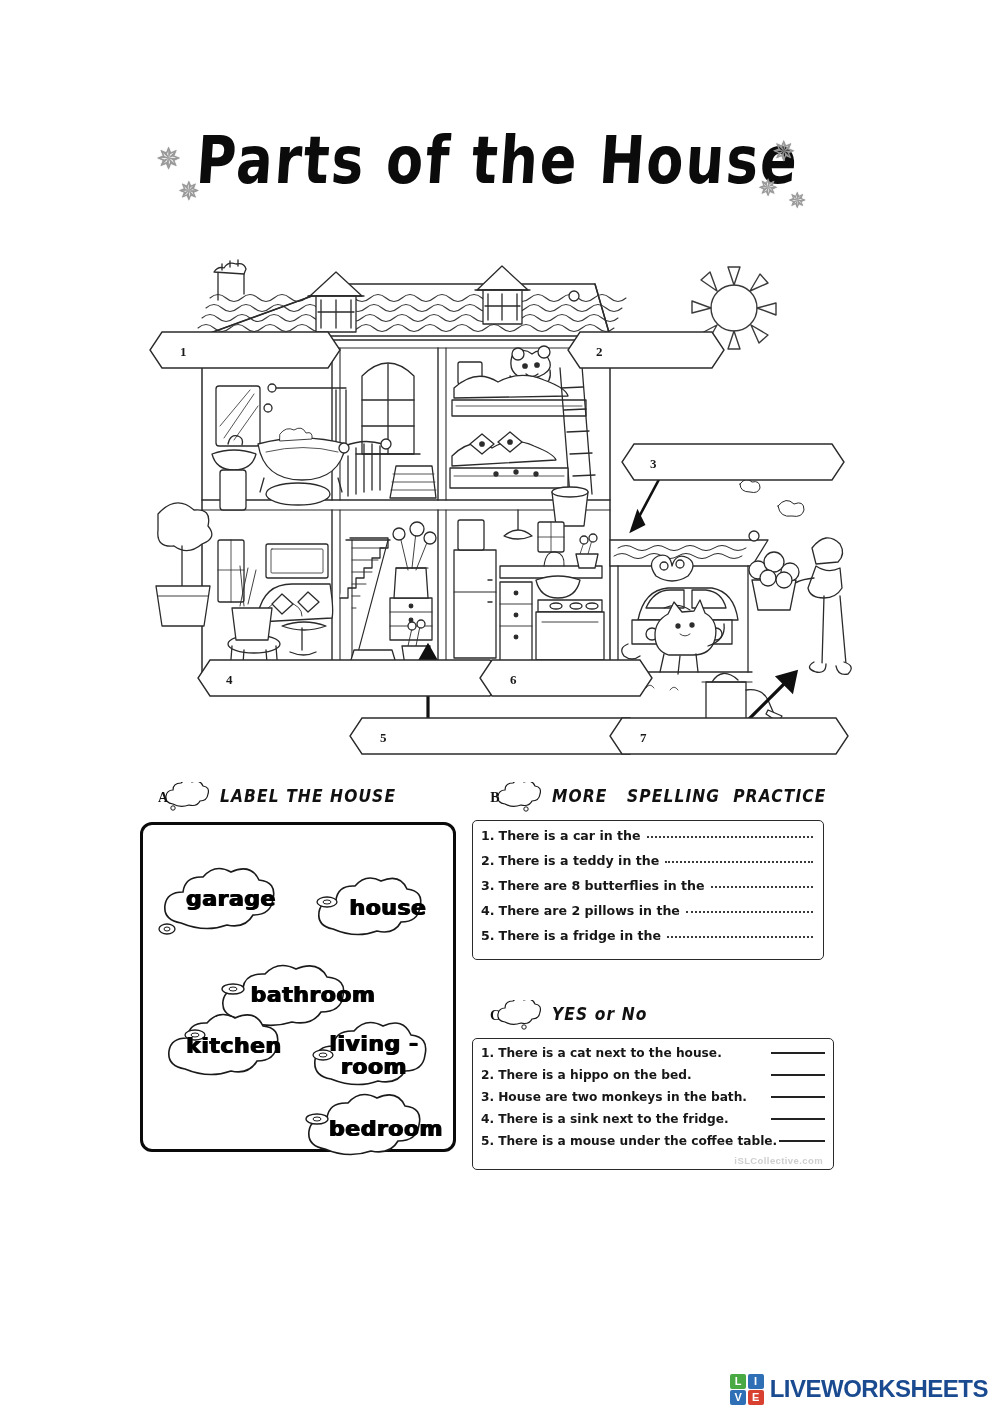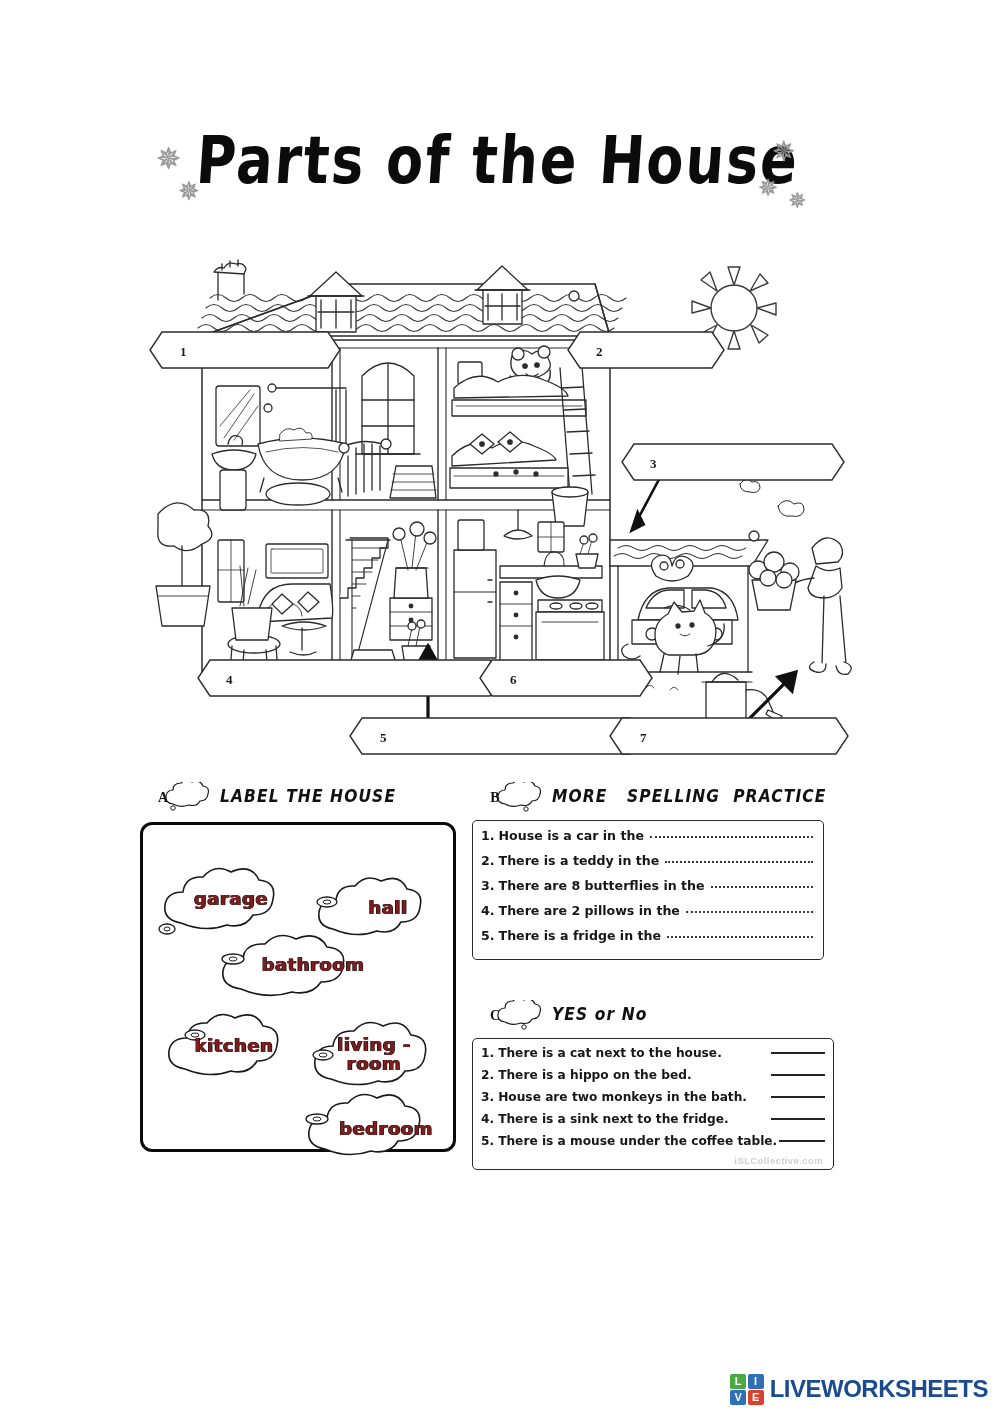--- a/index.html
+++ b/index.html
@@ -110,22 +110,22 @@
     display: flex;
     align-items: center;
     justify-content: center;
   }
   .cloud-word svg { position:absolute; left:0; top:0; }
   .cloud-word .cw-text {
     position: relative;
     z-index: 2;
     font-family: "DejaVu Sans", sans-serif;
     font-weight: bold;
-    font-size: 18px;
-    color: #7f1d1d;
+    font-size: 22px;
+    color: #000000;
     letter-spacing: 0.5px;
     text-align: center;
     line-height: 1.05;
     text-shadow: 0.7px 0 0 #111, -0.7px 0 0 #111;
   }
 
   
   .sentence-box {
     border: 1.6px solid #2a2a2a;
     border-radius: 5px;
@@ -563,24 +563,24 @@
       </svg>
       <span class="cw-text" style="margin-left:4px; margin-top:-10px;">garage</span>
     </div>
 
     <div class="cloud-word" style="left:164px; top:46px; width:140px; height:80px;">
       <svg width="140" height="80" viewBox="0 0 140 80" xmlns="http://www.w3.org/2000/svg">
         <path d="M26 58 q-16 -3 -14 -17 q2 -12 17 -12 q2 -15 19 -14 q11 -13 26 -5 q19 -8 26 8 q17 2 13 18 q-2 15 -19 15 q-7 13 -24 9 q-21 8 -44 -2 Z" fill="#fff" stroke="#1a1a1a" stroke-width="1.6"></path>
         <ellipse cx="20" cy="31" rx="10" ry="5" fill="#fff" stroke="#1a1a1a" stroke-width="1.3"></ellipse>
         <ellipse cx="20" cy="31" rx="4" ry="2" fill="#fff" stroke="#1a1a1a" stroke-width="1"></ellipse>
       </svg>
-      <span class="cw-text" style="margin-left:22px; margin-top:-6px;">hall</span>
-    </div>
-
-    <div class="cloud-word" style="left:66px; top:104px; width:182px; height:82px;">
+      <span class="cw-text" style="margin-left:22px; margin-top:-6px;">house</span>
+    </div>
+
+    <div class="cloud-word" style="left:66px; top:134px; width:182px; height:82px;">
       <svg width="182" height="82" viewBox="0 0 182 82" xmlns="http://www.w3.org/2000/svg">
         <path d="M32 60 q-20 -3 -18 -18 q2 -13 20 -13 q2 -15 22 -14 q13 -14 31 -5 q22 -9 31 8 q20 2 16 19 q-2 16 -22 16 q-9 14 -29 10 q-25 8 -51 -3 Z" fill="#fff" stroke="#1a1a1a" stroke-width="1.6"></path>
         <ellipse cx="24" cy="30" rx="11" ry="5" fill="#fff" stroke="#1a1a1a" stroke-width="1.3"></ellipse>
         <ellipse cx="24" cy="30" rx="4" ry="2" fill="#fff" stroke="#1a1a1a" stroke-width="1"></ellipse>
       </svg>
       <span class="cw-text" style="margin-left:26px; margin-top:-10px;">bathroom</span>
     </div>
 
     <div class="cloud-word" style="left:14px; top:184px; width:152px; height:82px;">
       <svg width="152" height="82" viewBox="0 0 152 82" xmlns="http://www.w3.org/2000/svg">
@@ -622,21 +622,21 @@
         <circle cx="30" cy="27" r="2.2" fill="#fff" stroke="#1a1a1a" stroke-width="1"></circle>
       </svg>
     </div>
     <div class="ex-letter">B</div>
     <div class="ex-heading">MORE   SPELLING  PRACTICE</div>
   </div>
 
   <div id="b-box" class="sentence-box">
     <div class="sentence-row">
       <span class="s-num">1.</span>
-      <span class="s-text">House is a car in the</span>
+      <span class="s-text">There is a car in the</span>
       <span class="dotted-blank"></span>
     </div>
     <div class="sentence-row">
       <span class="s-num">2.</span>
       <span class="s-text">There is a teddy in the</span>
       <span class="dotted-blank"></span>
     </div>
     <div class="sentence-row">
       <span class="s-num">3.</span>
       <span class="s-text">There are 8 butterflies in the</span>

